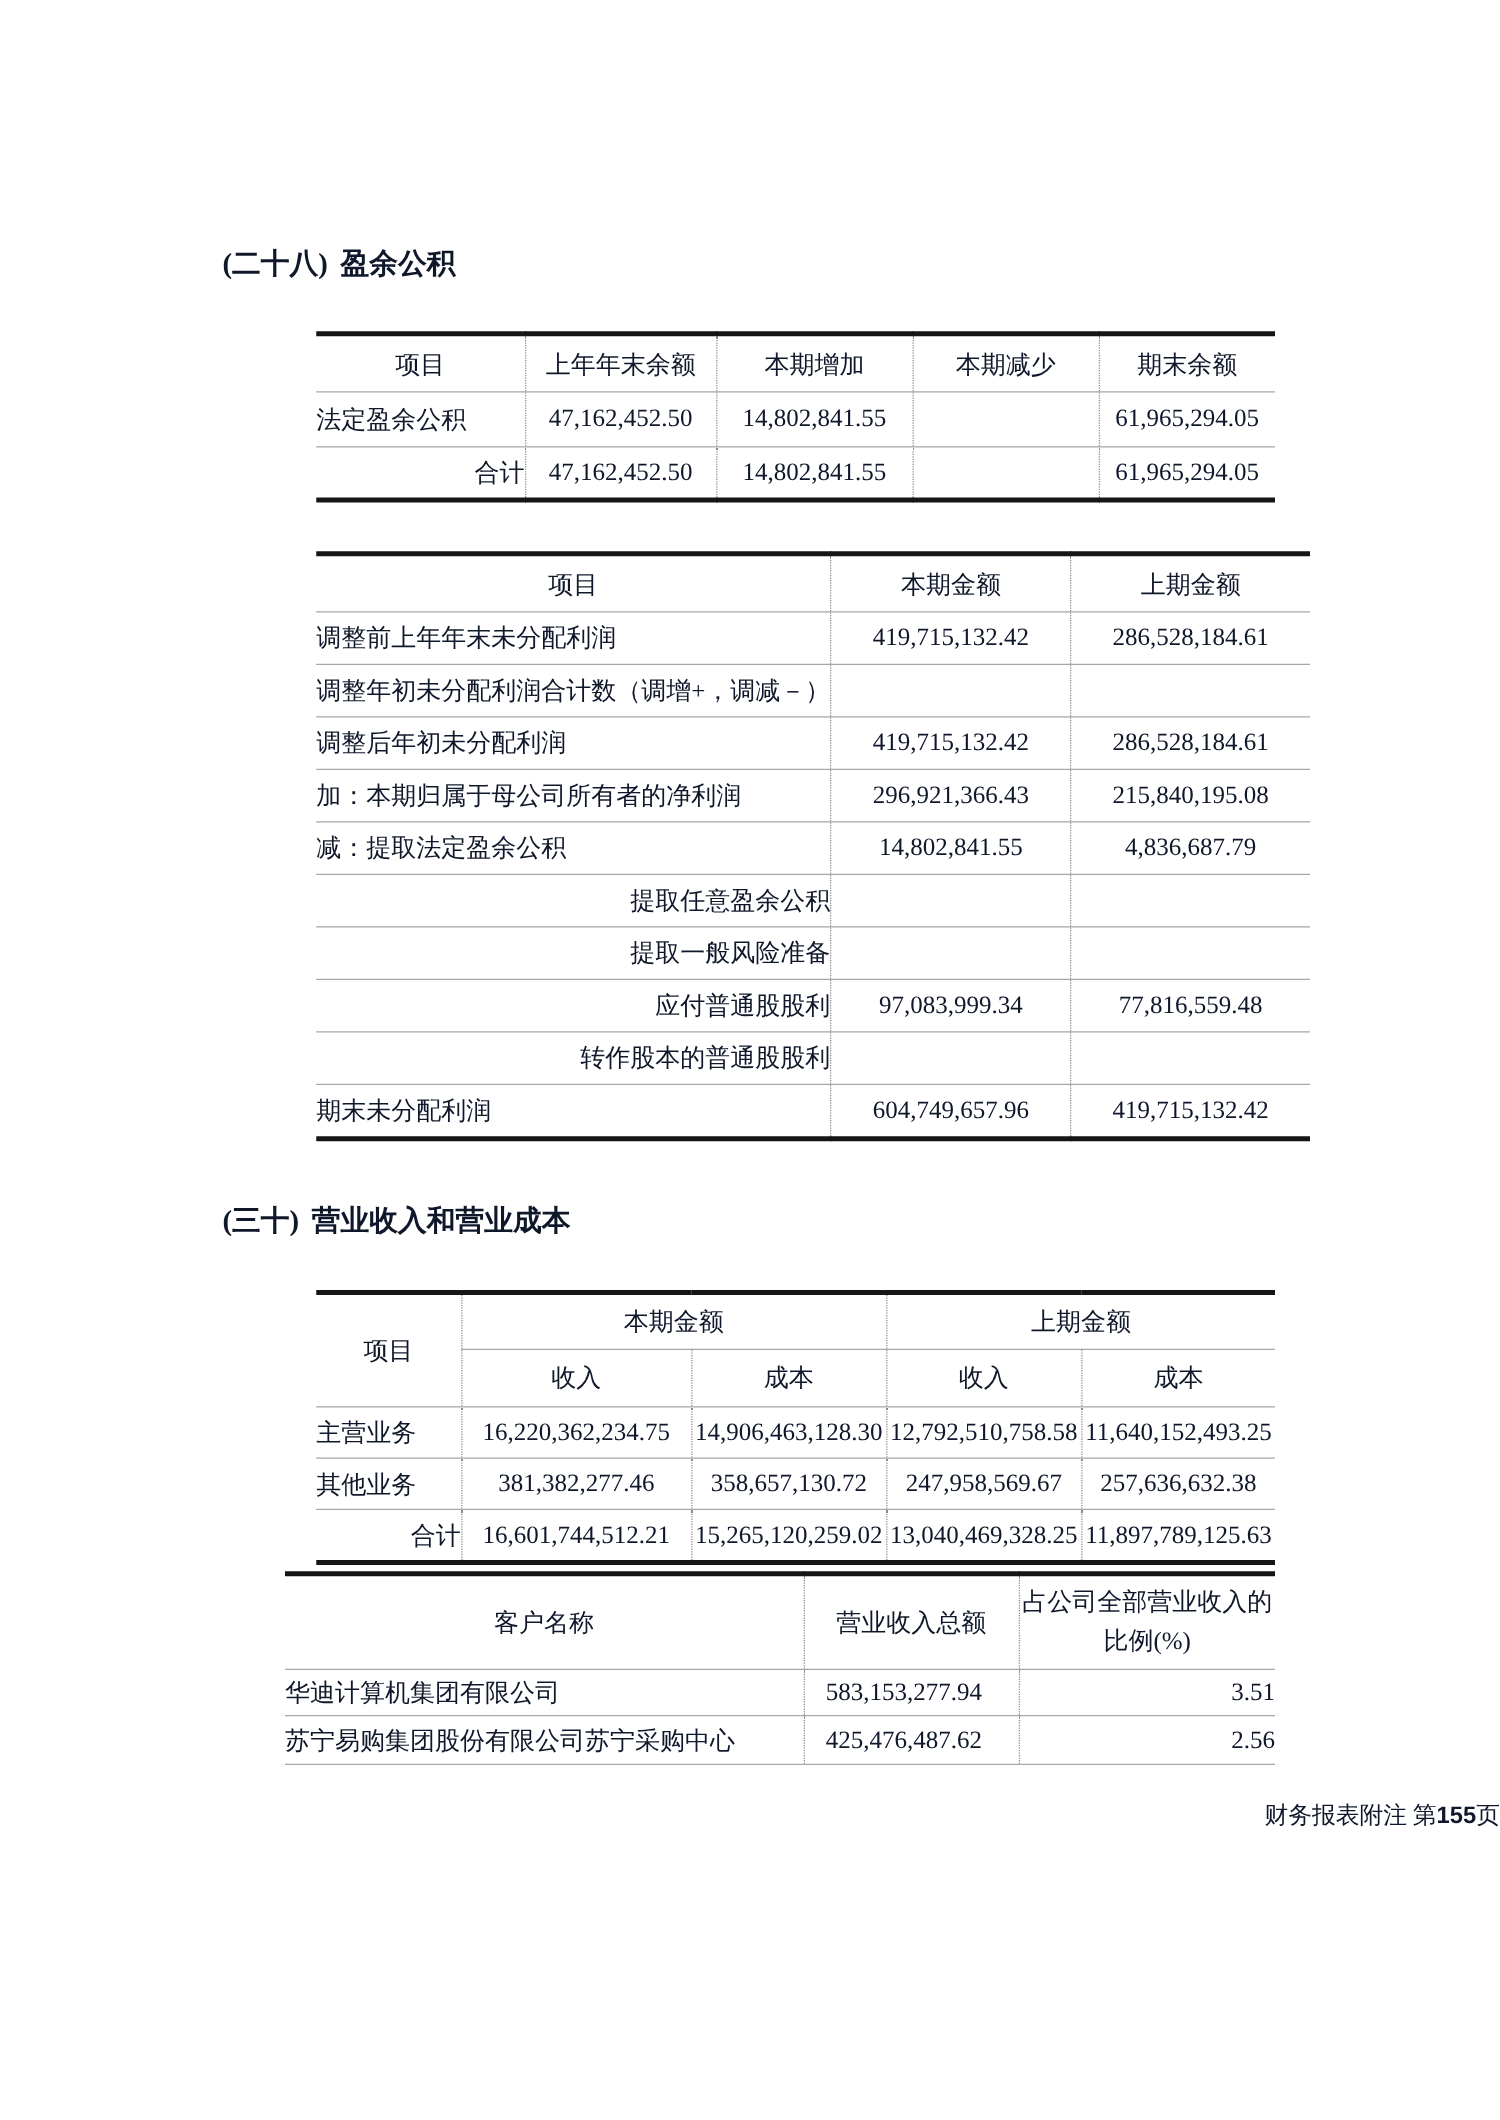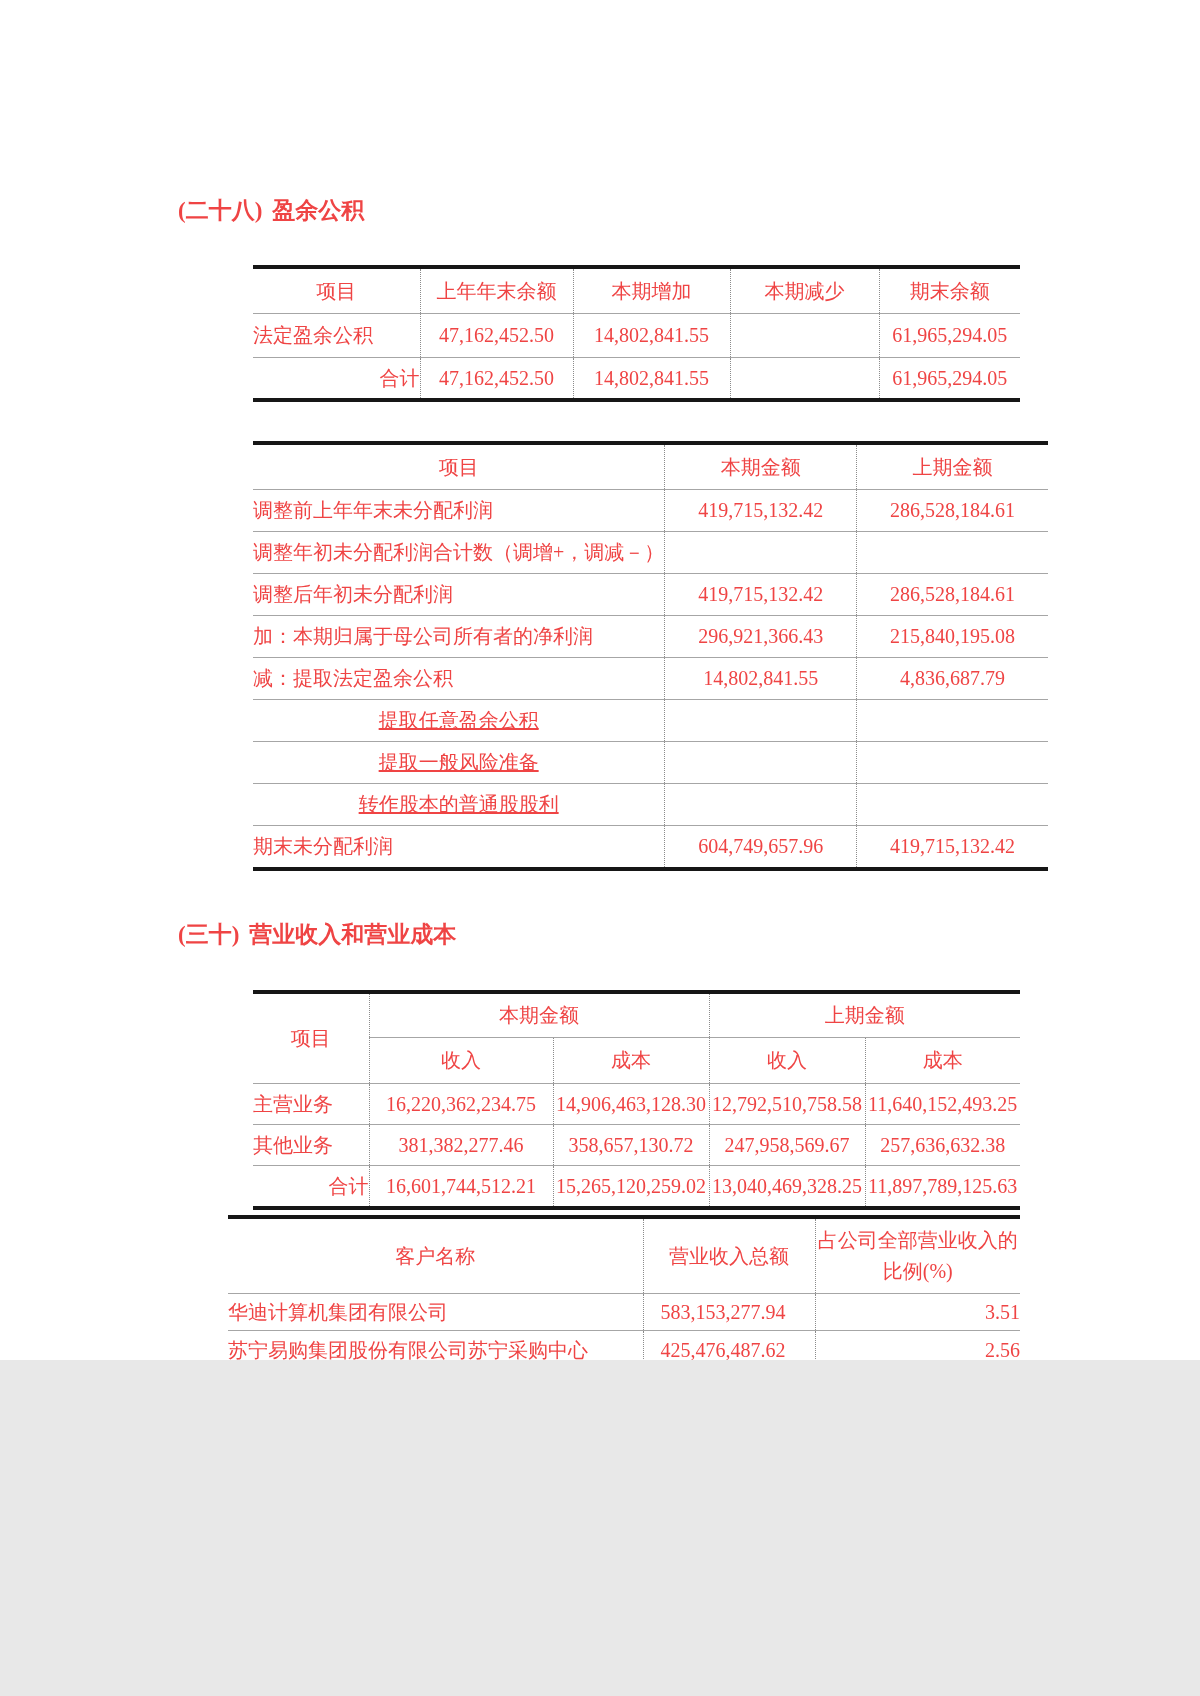--- a/index.html
+++ b/index.html
@@ -1,21 +1,21 @@
 <!DOCTYPE html>
 <html><head>
 <meta charset="utf-8">
 <style>
   html, body { margin:0; padding:0; background:#e8e8e8; }
   .page {
     position:relative;
-    width:1200px; height:1360px;
+    width:1200px; height:1696px;
     margin:0 auto;
     background:#ffffff;
-    color:#ef4444;
+    color:#0f172a;
     font-family:"Liberation Serif","DejaVu Serif",serif;
     overflow:hidden;
   }
   .flow { display:flow-root; width:1200px; height:1696px; }
 
   .sec-heading {
     margin-left:178px;
     font-size:23px;
     line-height:28px;
     font-weight:bold;
@@ -39,21 +39,21 @@
     vertical-align:middle;
     white-space:nowrap;
     overflow:hidden;
   }
   table.fin th { text-align:center; }
   .bl { border-left:1px dotted #8b8b8b; }
   .bb { border-bottom:1px solid #a6a6a6; }
   .num { text-align:center; padding-right:8px; }
   .lab { text-align:left; padding-left:12px; }
   .lab-pad { text-align:left; padding-left:14px; }
-  .indent { text-align:center; padding-left:48px;text-decoration:underline; }
+  .indent { text-align:right; padding-left:48px; }
   .ctr { text-align:right; }
 
   
   #t1 { margin:40px 0 0 253px; }
   #t1 th { height:44px; }
   #t1 td { height:43px; }
   #t1 tr:last-child td { height:40px; }
 
   
   #t2 { margin:39px 0 0 253px; }
@@ -173,20 +173,25 @@
     </tr>
     <tr>
       <td class="indent bb">提取任意盈余公积</td>
       <td class="bl bb num"></td>
       <td class="bl bb num"></td>
     </tr>
     <tr>
       <td class="indent bb">提取一般风险准备</td>
       <td class="bl bb num"></td>
       <td class="bl bb num"></td>
+    </tr>
+    <tr>
+      <td class="indent bb">应付普通股股利</td>
+      <td class="bl bb num">97,083,999.34</td>
+      <td class="bl bb num">77,816,559.48</td>
     </tr>
     <tr>
       <td class="indent bb">转作股本的普通股股利</td>
       <td class="bl bb num"></td>
       <td class="bl bb num"></td>
     </tr>
     <tr>
       <td class="lab">期末未分配利润</td>
       <td class="bl num">604,749,657.96</td>
       <td class="bl num">419,715,132.42</td>

